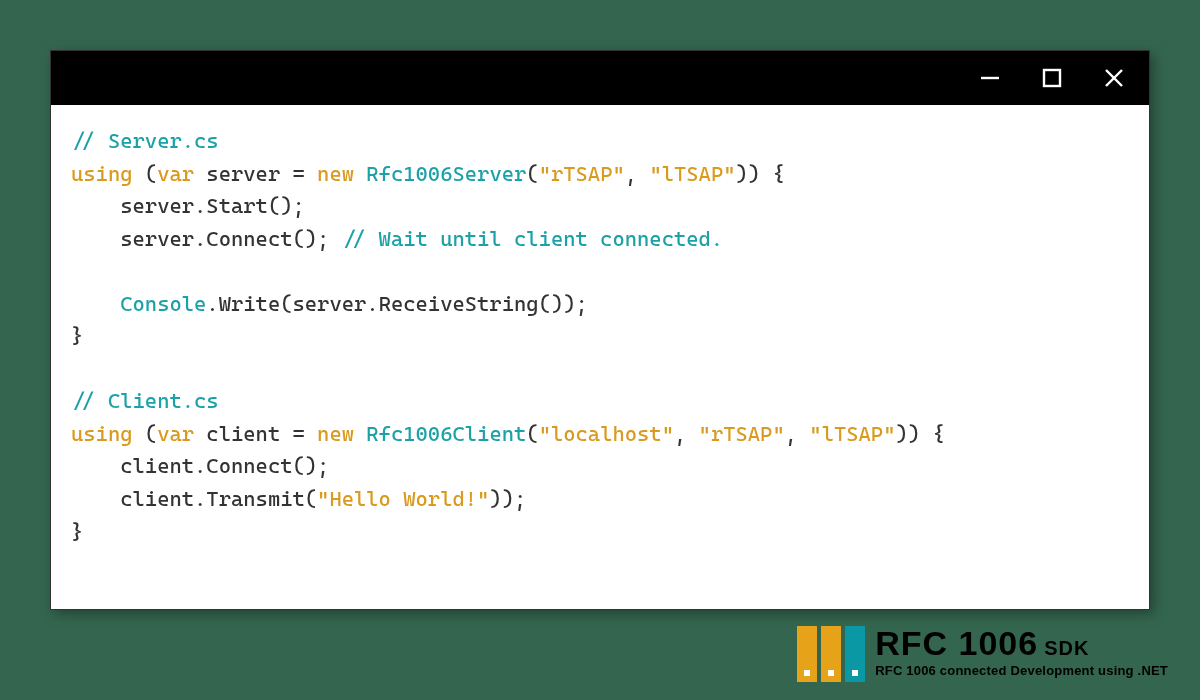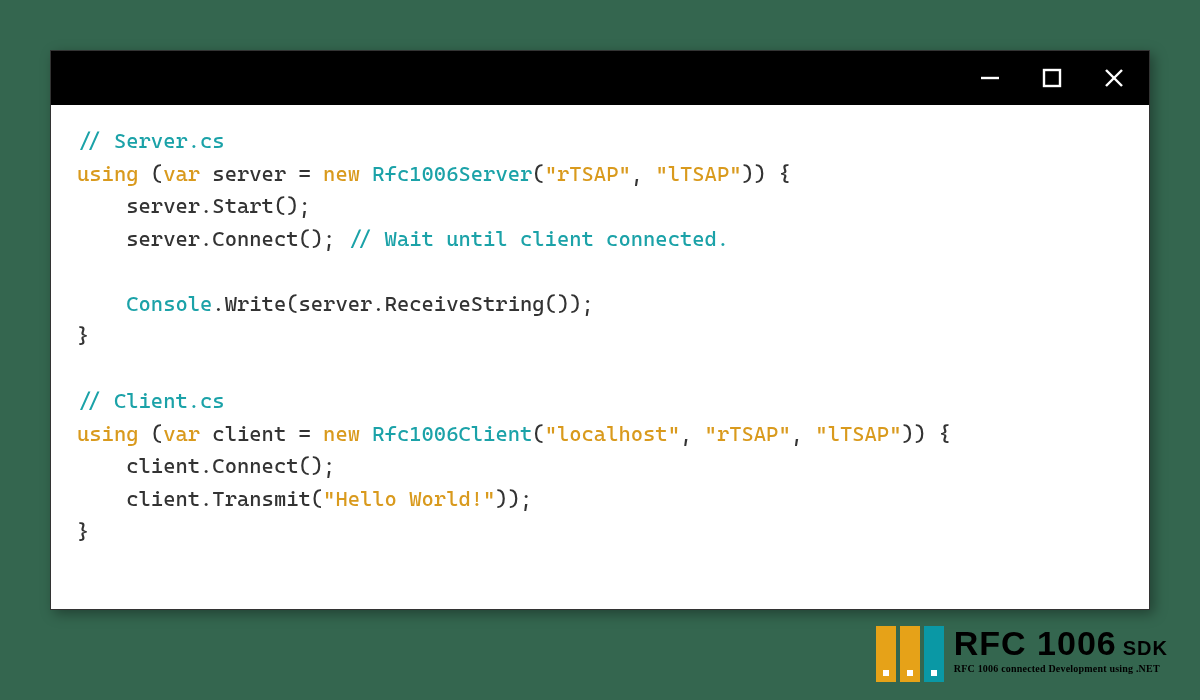--- a/index.html
+++ b/index.html
@@ -36,21 +36,21 @@
     width: 34px;
     height: 34px;
     display: flex;
     align-items: center;
     justify-content: center;
     cursor: pointer;
   }
   .tb-btn svg { stroke: #ffffff; stroke-width: 2.4; fill: none; }
   .code-area {
     flex: 1;
-    padding: 20px 26px;
+    padding: 20px 20px;
     font-size: 21px;
     line-height: 1.55;
     white-space: pre;
     color: #333333;
     overflow: hidden;
   }
   .c-comment { color: #1ba2a8; }
   .c-kw      { color: #d99a1d; }
   .c-type    { color: #1ba2a8; }
   .c-str     { color: #d99a1d; }
@@ -97,22 +97,22 @@
     font-size: 34px;
     letter-spacing: 1px;
     color: #000;
     display: flex;
     align-items: baseline;
     gap: 6px;
     text-align: right;
   }
   .logo-title .sdk { font-size: 20px; font-weight: 900; }
   .logo-sub {
-    font-family: Liberation Serif, serif;
-    font-size: 10px;
+    font-family: Liberation Sans, sans-serif;
+    font-size: 13px;
     font-weight: bold;
     color: #000;
     margin-top: 4px;
     letter-spacing: 0.2px;
   }
 </style>
 </head>
 <body>
 
 <div class="window">

